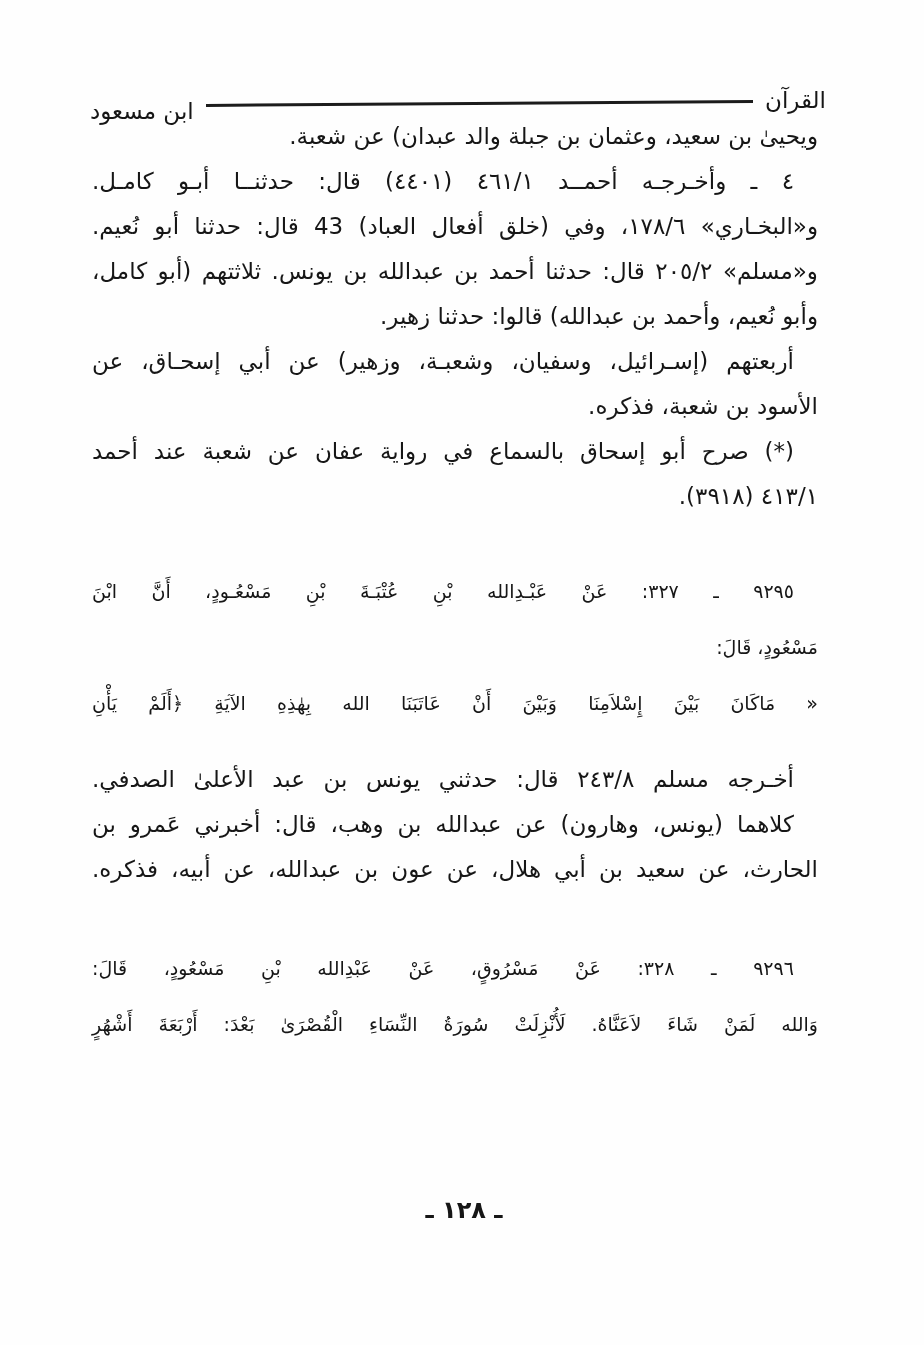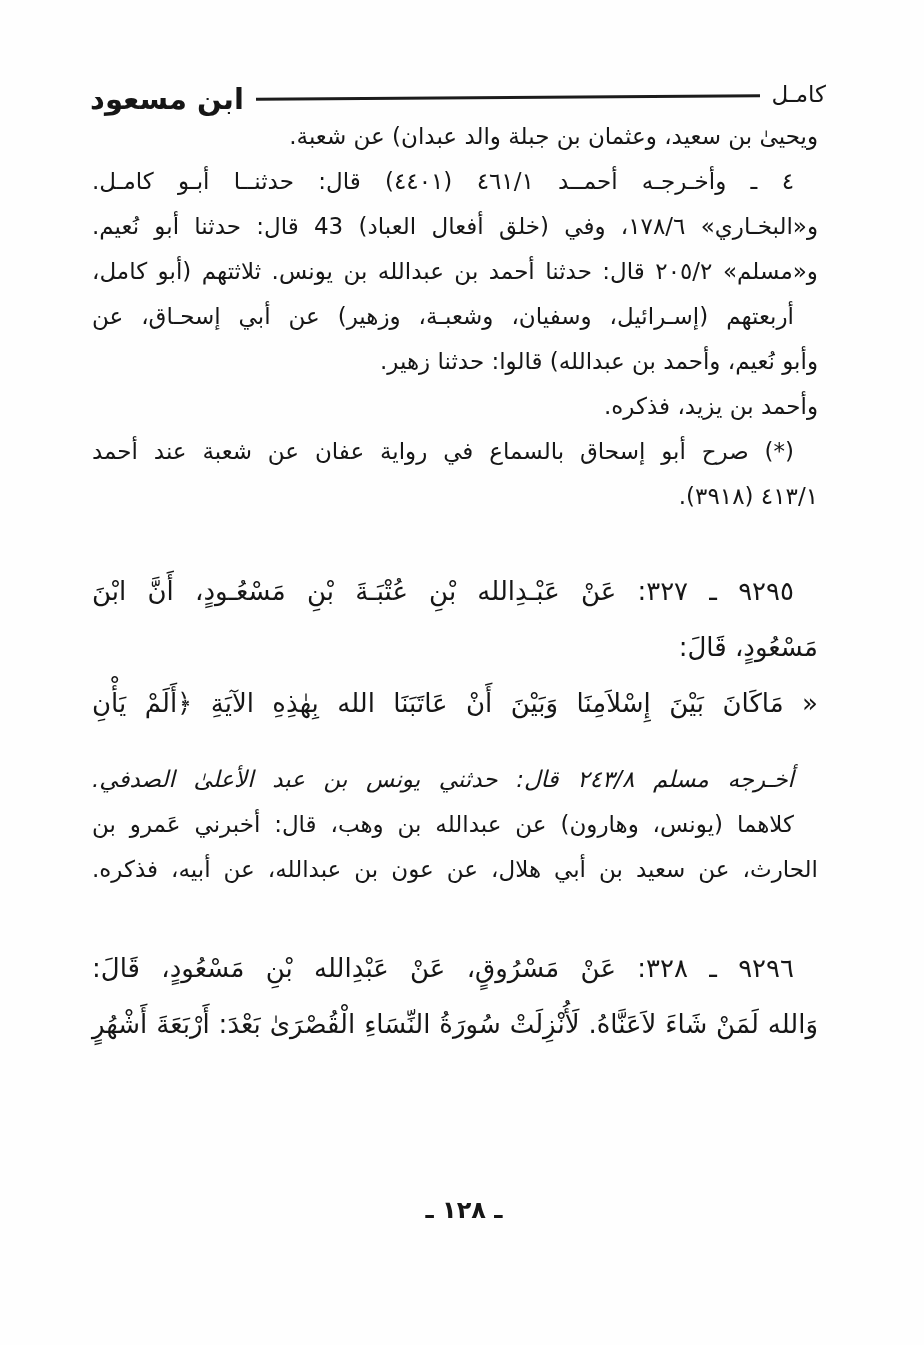--- a/index.html
+++ b/index.html
@@ -19,76 +19,76 @@
   .running-head {
     position: absolute;
     top: 74px; left: 90px; right: 98px;
     display: flex;
     direction: rtl;
     align-items: center;
     gap: 12px;
   }
   .head-right { font-size: 23px; line-height: 30px; white-space: nowrap; }
   .head-rule  { flex: 1; height: 0; border-top: 3px solid #1c1c1c; transform: rotate(-0.4deg); margin-top: 6px; }
-  .head-left  { font-size: 29px; line-height: 30px; font-weight: bold; white-space: nowrap; margin-top: 10px; }
+  .head-left  { font-size: 23px; line-height: 30px; font-weight: normal; white-space: nowrap; margin-top: 22px; }
 
   
   .text-block {
     position: absolute;
     top: 114px; left: 92px; right: 106px;
     direction: rtl;
     text-align: right;
     font-size: 23px;
   }
   .line {
     line-height: 45px;
     white-space: nowrap;
     text-align: right;
   }
   .just {
     text-align: justify;
     text-align-last: justify;
   }
   .indent { text-indent: 24px; }
   .matn {
-    font-size: 26px;
+    font-size: 19px;
     line-height: 56px;
   }
   .gap-lg { margin-top: 44px; }
-  .gap-md { margin-top: 26px; font-style: italic; }
+  .gap-md { margin-top: 26px; }
   .gap-xl { margin-top: 48px; }
 
   
   .page-footer {
     position: absolute;
     top: 1196px; left: 4px; right: 0;
     text-align: center;
     direction: rtl;
   }
   .page-number { font-size: 24px; font-weight: bold; letter-spacing: 2px; }
 </style>
 </head>
 <body>
 
 <div class="page">
 
   <header class="running-head">
-    <span class="head-right">كامـل</span>
+    <span class="head-right">القرآن</span>
     <span class="head-rule"></span>
     <span class="head-left">ابن مسعود</span>
   </header>
 
   <main class="text-block">
     <div class="line">ويحيىٰ بن سعيد، وعثمان بن جبلة والد عبدان) عن شعبة.</div>
     <div class="line just indent">٤ ـ وأخـرجـه أحمــد ٤٦١/١ (٤٤٠١) قال: حدثنــا أبـو كامـل.</div>
     <div class="line just">و«البخـاري» ١٧٨/٦، وفي (خلق أفعال العباد) 43 قال: حدثنا أبو نُعيم.</div>
     <div class="line just">و«مسلم» ٢٠٥/٢ قال: حدثنا أحمد بن عبدالله بن يونس. ثلاثتهم (أبو كامل،</div>
+    <div class="line">وأبو نُعيم، وأحمد بن عبدالله) قالوا: حدثنا زهير.</div>
     <div class="line just indent">أربعتهم (إسـرائيل، وسفيان، وشعبـة، وزهير) عن أبي إسحـاق، عن</div>
-    <div class="line">وأبو نُعيم، وأحمد بن عبدالله) قالوا: حدثنا زهير.</div>
-    <div class="line">وأحمد بن يزيد، فذكره.</div>
+    <div class="line">الأسود بن شعبة، فذكره.</div>
     <div class="line just indent">(*) صرح أبو إسحاق بالسماع في رواية عفان عن شعبة عند أحمد</div>
     <div class="line">٤١٣/١ (٣٩١٨).</div>
     <div class="line matn just indent gap-lg">٩٢٩٥ ـ ٣٢٧: عَنْ عَبْـدِالله بْنِ عُتْبَـةَ بْنِ مَسْعُـودٍ، أَنَّ ابْنَ</div>
     <div class="line matn">مَسْعُودٍ، قَالَ:</div>
     <div class="line matn just">« مَاكَانَ بَيْنَ إِسْلاَمِنَا وَبَيْنَ أَنْ عَاتَبَنَا الله بِهٰذِهِ الآيَةِ ﴿أَلَمْ يَأْنِ</div>
     <div class="line just indent gap-md">أخـرجه مسلم ٢٤٣/٨ قال: حدثني يونس بن عبد الأعلىٰ الصدفي.</div>
     <div class="line just indent">كلاهما (يونس، وهارون) عن عبدالله بن وهب، قال: أخبرني عَمرو بن</div>
     <div class="line just">الحارث، عن سعيد بن أبي هلال، عن عون بن عبدالله، عن أبيه، فذكره.</div>
     <div class="line matn just indent gap-xl">٩٢٩٦ ـ ٣٢٨: عَنْ مَسْرُوقٍ، عَنْ عَبْدِالله بْنِ مَسْعُودٍ، قَالَ:</div>
     <div class="line matn just">وَالله لَمَنْ شَاءَ لاَعَنَّاهُ. لَأُنْزِلَتْ سُورَةُ النِّسَاءِ الْقُصْرَىٰ بَعْدَ: أَرْبَعَةَ أَشْهُرٍ</div>

